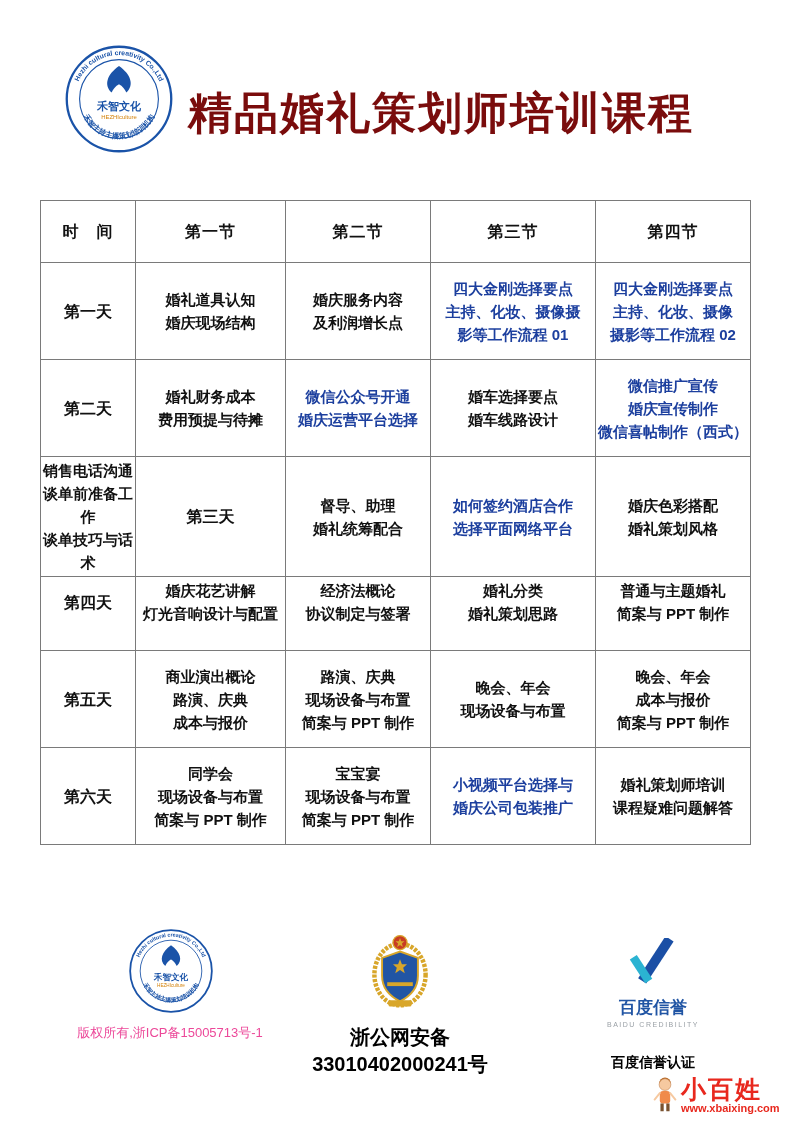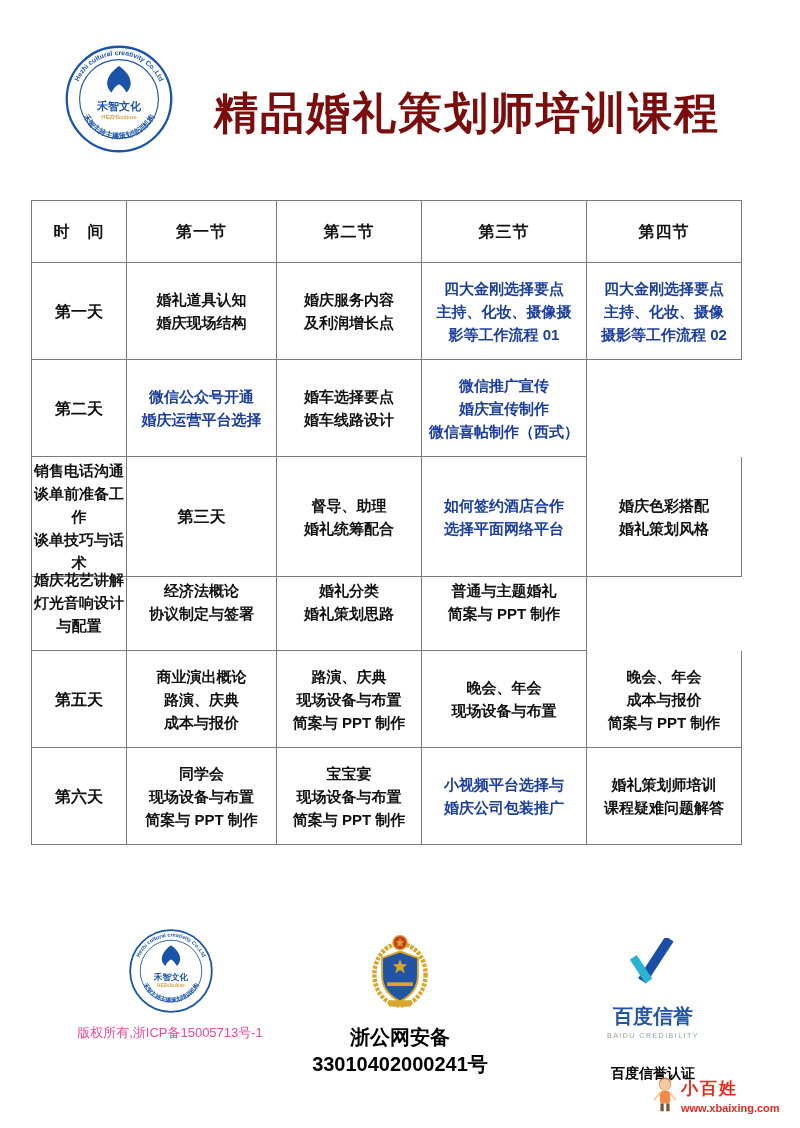--- a/index.html
+++ b/index.html
@@ -6,52 +6,52 @@
     --title:#7a0c0c; --logo-blue:#1a53a8; --cell-blue:#1c3f9e; --gold:#d8a62a;
     --badge-blue:#2155a4; --baidu-blue:#1b4fa5; --baidu-cyan:#2bb3d2;
     --watermark-red:#e8281e; --border-gray:#7a7a7a; --text-black:#111111;
   }
   html,body{margin:0;padding:0;background:#fff;}
   body{font-family:"Liberation Sans","DejaVu Sans",sans-serif;}
   .page{position:relative;width:800px;height:1128px;background:#fff;overflow:hidden;}
 
   
   .header-logo{position:absolute;left:64px;top:44px;}
-  .page-title{position:absolute;left:184px;top:84px;width:566px;text-align:center;
+  .page-title{position:absolute;left:158px;top:84px;width:566px;text-align:center;
     font-size:44px;font-weight:bold;letter-spacing:2px;color:var(--title);white-space:nowrap;}
 
   
-  .course-table{position:absolute;left:31px;top:200px;border-top:1px solid var(--border-gray);
+  .course-table{position:absolute;left:40px;top:200px;border-top:1px solid var(--border-gray);
     border-left:1px solid var(--border-gray);width:710px;}
   .thead,.trow{display:grid;grid-template-columns:95px 150px 145px 165px 155px;}
   .thead{height:62px;}
   .trow{height:97px;}
   .tcell{border-right:1px solid var(--border-gray);border-bottom:1px solid var(--border-gray);
     display:flex;flex-direction:column;align-items:center;justify-content:center;text-align:center;
     font-weight:bold;font-size:15px;line-height:23px;color:var(--text-black);padding:2px;box-sizing:border-box;}
   .thead .tcell{font-size:16px;letter-spacing:1px;}
   .tcell.time{font-size:16px;}
   .tcell.blue{color:var(--cell-blue);}
 
   
   .footer-logo{position:absolute;left:128px;top:928px;}
   .copyright{position:absolute;left:40px;top:1024px;width:260px;text-align:center;
     font-size:13px;color:#ec4899;}
   .police-badge{position:absolute;left:368px;top:932px;}
   .police-text{position:absolute;left:270px;top:1024px;width:260px;text-align:center;
     font-size:20px;font-weight:bold;color:#000;}
   .baidu-block{position:absolute;left:588px;top:938px;width:130px;text-align:center;}
-  .baidu-name{font-size:20px;font-weight:bold;color:var(--badge-blue);margin-top:15px;}
+  .baidu-name{font-size:17px;font-weight:bold;color:var(--badge-blue);margin-top:8px;}
   .baidu-en{font-size:7px;letter-spacing:1.5px;color:#9aa0a6;margin-top:2px;}
   .baidu-cert{font-size:14px;font-weight:bold;color:#000;margin-top:26px;}
 
   
   .watermark{position:absolute;left:652px;top:1074px;width:145px;display:flex;align-items:center;gap:3px;}
   .wm-texts{display:flex;flex-direction:column;align-items:flex-start;}
-  .wm-name{font-size:17px;font-weight:bold;color:var(--watermark-red);line-height:26px;letter-spacing:2px;}
+  .wm-name{font-size:25px;font-weight:bold;color:var(--watermark-red);line-height:26px;letter-spacing:2px;}
   .wm-url{font-size:11px;font-weight:bold;color:var(--watermark-red);}
 
   
   .f-logo-blue{fill:var(--logo-blue);} .s-logo-blue{stroke:var(--logo-blue);}
   .f-gold{fill:var(--gold);} .s-gold{stroke:var(--gold);}
   .f-badge-blue{fill:var(--badge-blue);}
   .f-baidu-blue{fill:var(--baidu-blue);} .f-baidu-cyan{fill:var(--baidu-cyan);}
   .f-orange{fill:#d4820a;}
 </style>
 </head>
@@ -105,20 +105,24 @@
             <div class="line">影等工作流程 01</div>
           </div>
           <div class="tcell blue">
             <div class="line">四大金刚选择要点</div>
             <div class="line">主持、化妆、摄像</div>
             <div class="line">摄影等工作流程 02</div>
           </div>
         </div>
         <div class="trow">
           <div class="tcell time">第二天</div>
+          <div class="tcell">
+            <div class="line">婚礼财务成本</div>
+            <div class="line">费用预提与待摊</div>
+          </div>
           <div class="tcell blue">
             <div class="line">微信公众号开通</div>
             <div class="line">婚庆运营平台选择</div>
           </div>
           <div class="tcell">
             <div class="line">婚车选择要点</div>
             <div class="line">婚车线路设计</div>
           </div>
           <div class="tcell blue">
             <div class="line">微信推广宣传</div>
@@ -140,20 +144,21 @@
           <div class="tcell blue">
             <div class="line">如何签约酒店合作</div>
             <div class="line">选择平面网络平台</div>
           </div>
           <div class="tcell">
             <div class="line">婚庆色彩搭配</div>
             <div class="line">婚礼策划风格</div>
           </div>
         </div>
         <div class="trow">
+          <div class="tcell time">第四天</div>
           <div class="tcell">
             <div class="line">婚庆花艺讲解</div>
             <div class="line">灯光音响设计与配置</div>
           </div>
           <div class="tcell">
             <div class="line">经济法概论</div>
             <div class="line">协议制定与签署</div>
           </div>
           <div class="tcell">
             <div class="line">婚礼分类</div>

